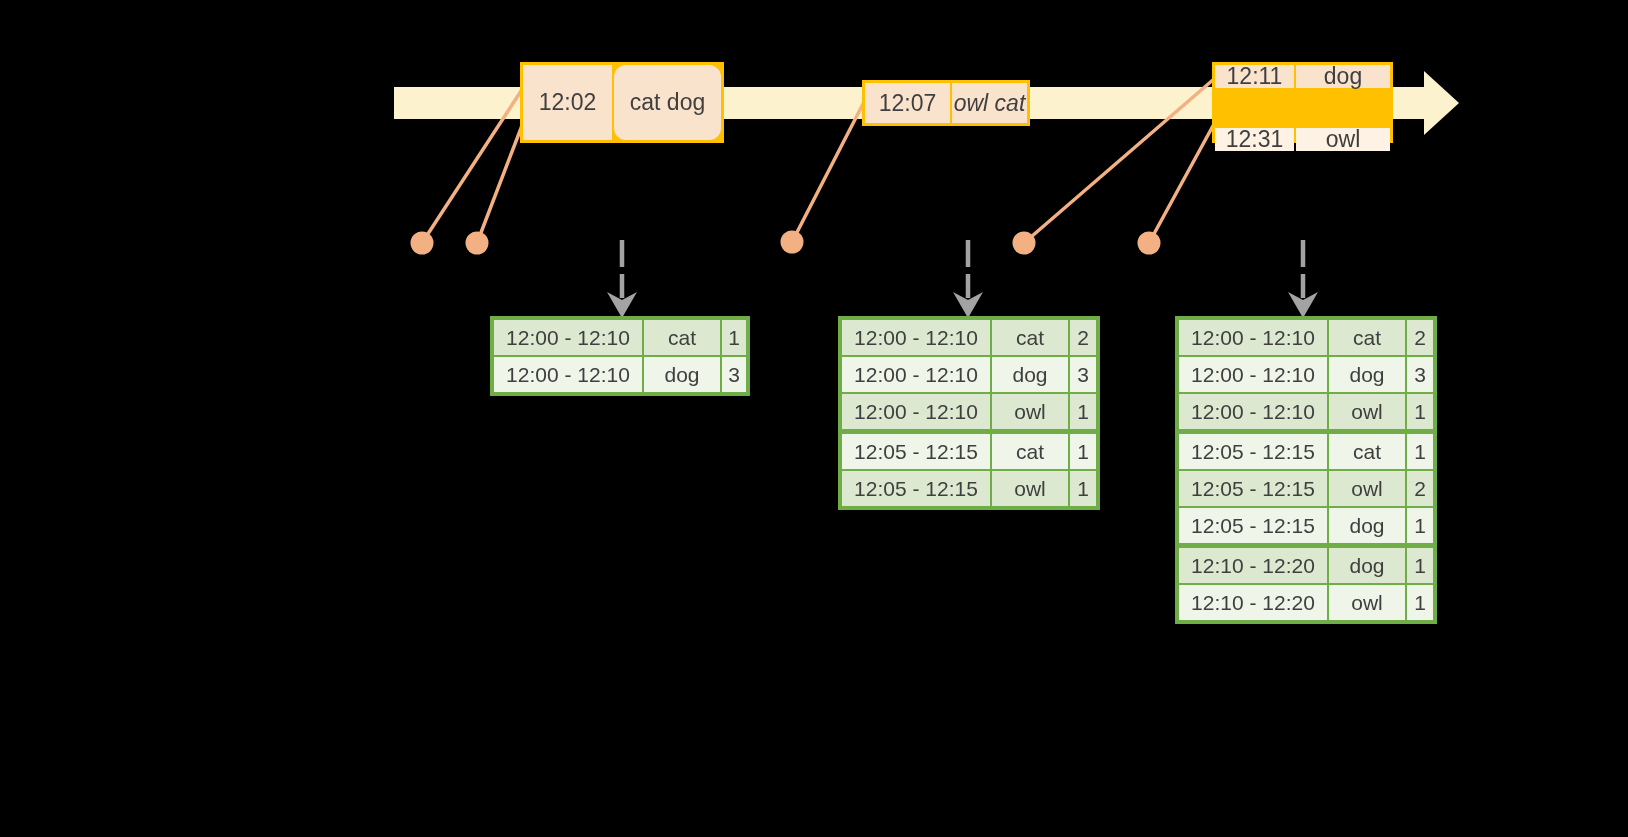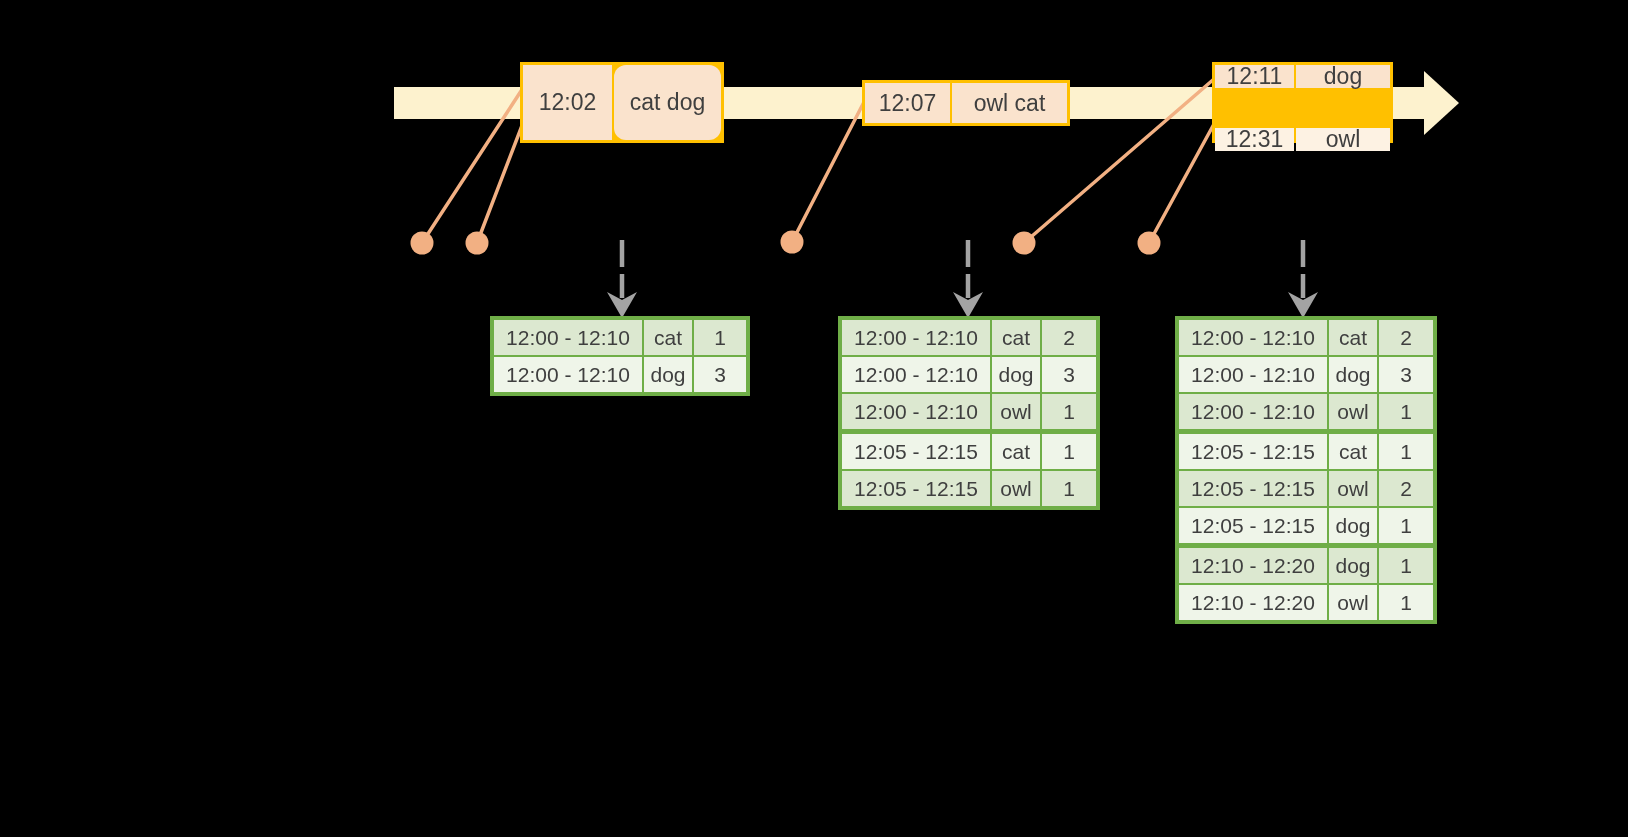--- a/index.html
+++ b/index.html
@@ -21,39 +21,39 @@
     box-sizing: border-box;
   }
   .erow { display: flex; gap: 2px; flex: 1; }
   .ecell {
     display: flex; align-items: center; justify-content: center;
     font-size: 23px; color: #3f3f3f; line-height: 1;
   }
   .ecell.dark  { background: #fae3cd; }
   .ecell.light { background: #fdf2e3; }
   .et1 .time { width: 89px; }  .et1 .words { flex: 1; border-radius: 12px; }
-  .et2 .time { width: 85px; }  .et2 .words { flex: 1; }
+  .et2 .time { width: 85px; }  .et2 .words { flex: 1; font-style: italic; }
   .et3 .time { width: 79px; }  .et3 .words { flex: 1; }
 
   
   .rtable {
     position: absolute;
     background: #6fae47;
     padding: 4px;
     display: flex; flex-direction: column; gap: 2px;
     box-sizing: border-box;
   }
   .rrow { display: flex; gap: 2px; height: 35px; flex: none; }
   .rrow.group-start { margin-top: 3px; }
   .rcell {
     display: flex; align-items: center; justify-content: center;
     font-size: 21px; color: #3f3f3f; line-height: 1;
   }
   .rcell.window { width: 148px; }
-  .rcell.word   { width: 48px; }
+  .rcell.word   { width: 76px; }
   .rcell.count  { flex: 1; }
   .rrow.dark  .rcell { background: #dce8d0; }
   .rrow.light .rcell { background: #eff5e9; }
 </style>
 </head>
 <body>
 
 <div class="stage">
 
   <svg class="overlay" width="1628" height="837" viewBox="0 0 1628 837">
@@ -93,21 +93,21 @@
     </g>
   </svg>
 
   <div class="etable et1" style="left:520px; top:62px; width:204px; height:81px;">
     <div class="erow">
       <div class="ecell time dark">12:02</div>
       <div class="ecell words dark">cat dog</div>
     </div>
   </div>
 
-  <div class="etable et2" style="left:862px; top:80px; width:208px; height:46px;">
+  <div class="etable et2" style="left:862px; top:80px; width:168px; height:46px;">
     <div class="erow">
       <div class="ecell time dark">12:07</div>
       <div class="ecell words dark">owl cat</div>
     </div>
   </div>
 
   <div class="etable et3" style="left:1212px; top:62px; width:181px; height:81px;gap:40px;">
     <div class="erow">
       <div class="ecell time dark">12:11</div>
       <div class="ecell words dark">dog</div>

